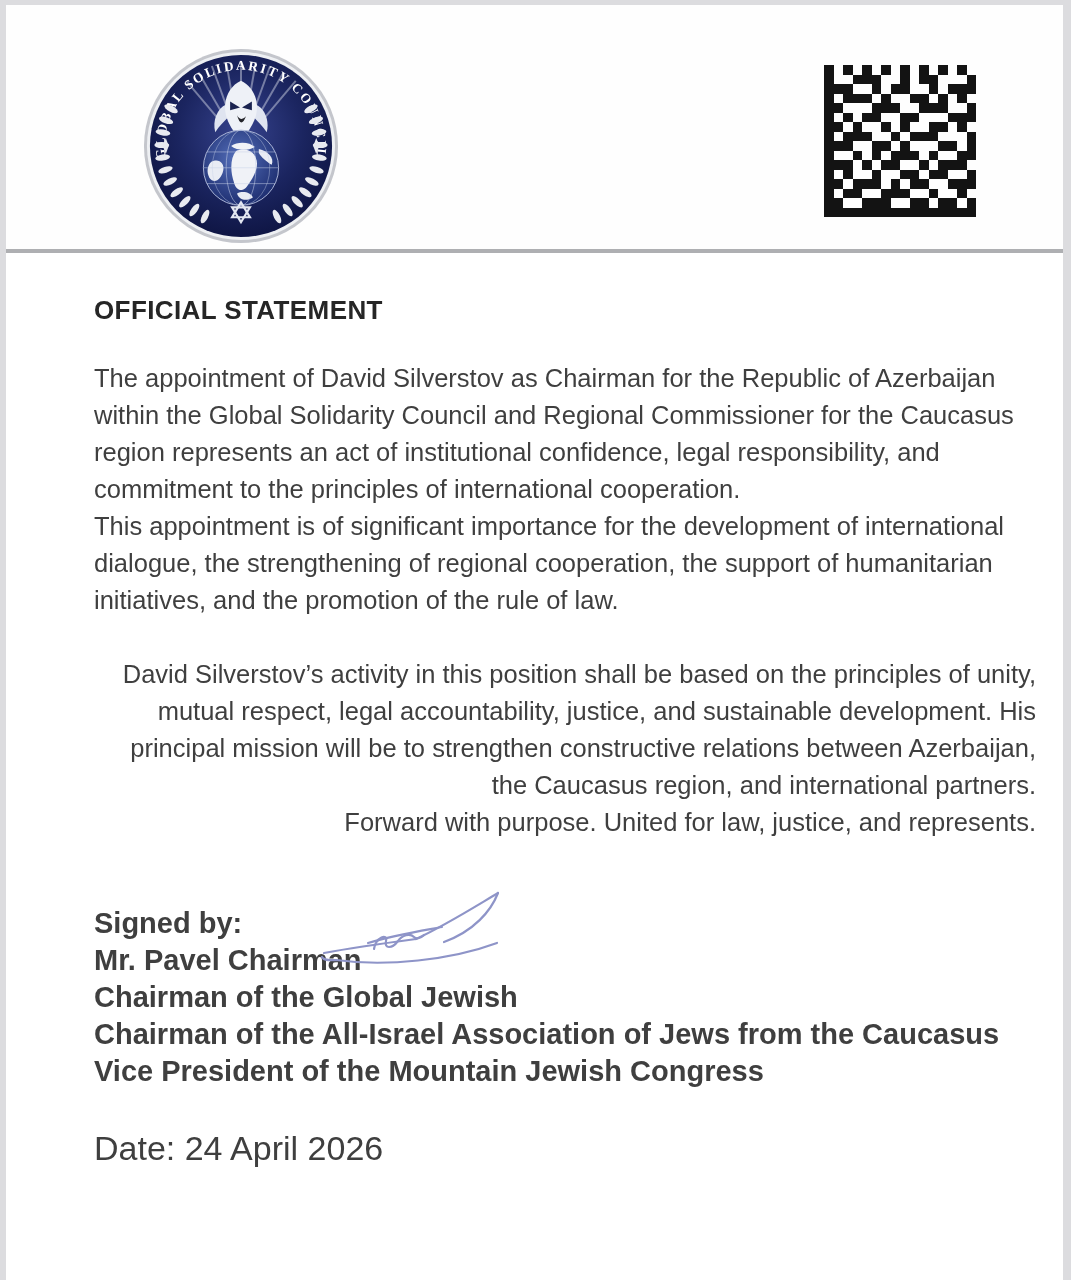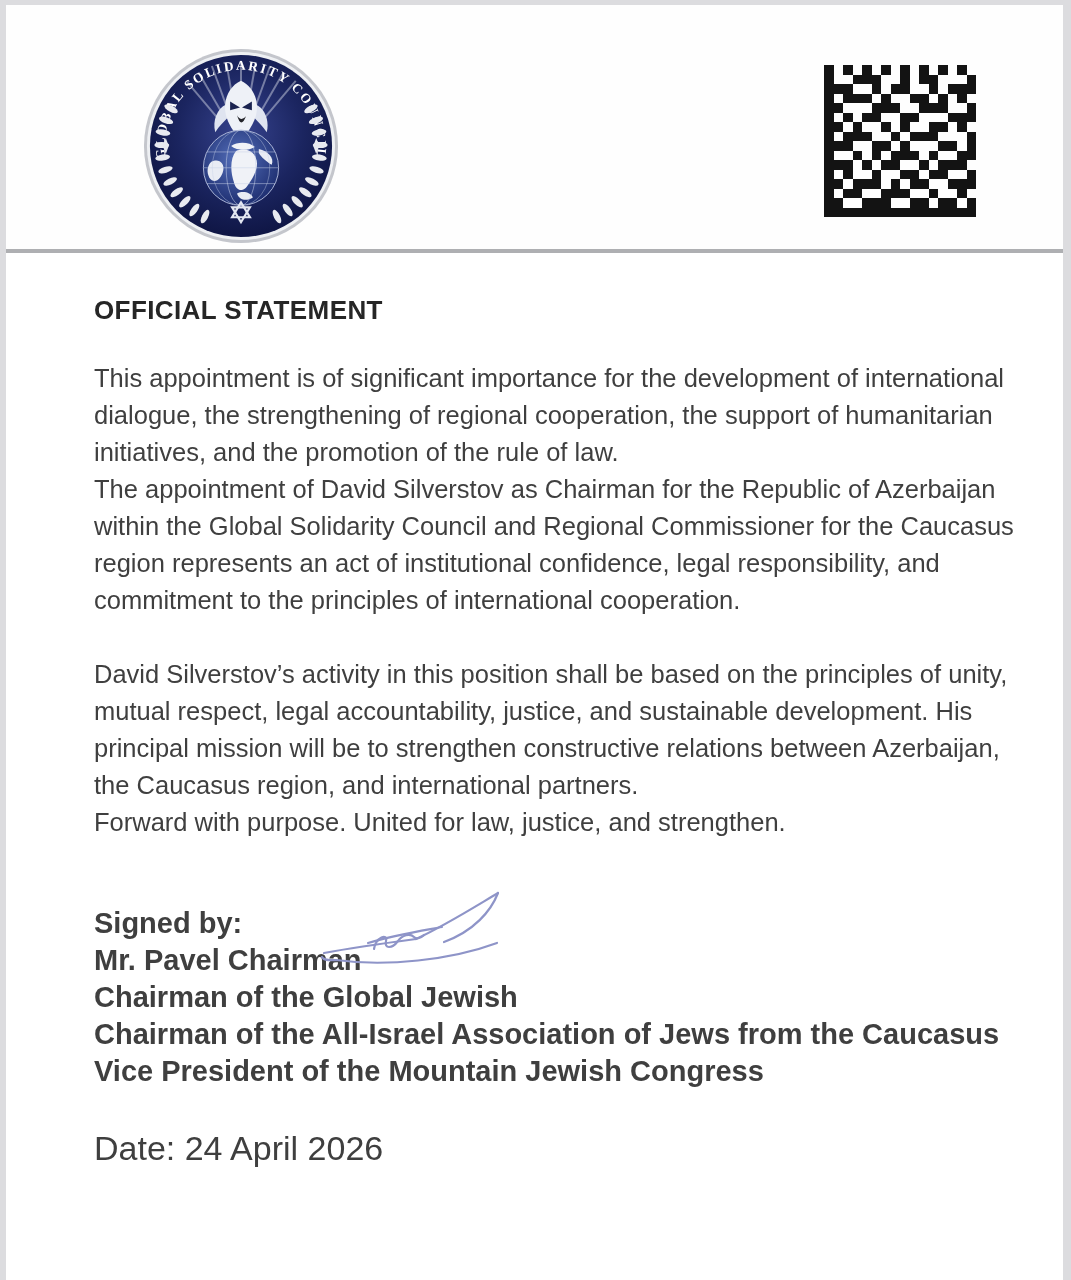--- a/index.html
+++ b/index.html
@@ -21,21 +21,21 @@
   }
   .qr .m{background:transparent;}
   .qr .m.on{background:#131313;}
   .divider{height:4px;background:#aeafb2;}
   main.content{padding:0 24px 0 88px;}
   h1.heading{
     margin:42px 0 0;font-size:26px;font-weight:700;color:#262626;letter-spacing:.4px;
   }
   .block{margin-top:34px;}
   .block p{margin:0;max-width:942px;font-size:25.5px;line-height:37px;color:#3f3f3f;}
-  .block.second{margin-top:37px;}
+  .block.second{margin-top:37px;text-align:right;}
   .sig{margin-top:64px;position:relative;}
   .sig p{margin:0;font-size:29px;line-height:37px;color:#3f3f3f;font-weight:bold;}
   .signature-svg{position:absolute;left:222px;top:-16px;pointer-events:none;}
   .date-line{margin:40px 0 0;font-size:34px;line-height:37px;color:#3f3f3f;}
 </style>
 </head>
 <body>
 
 <div class="page">
 
@@ -402,28 +402,28 @@
   </header>
 
   <div class="divider"></div>
 
   <main class="content">
 
     <h1 class="heading">OFFICIAL STATEMENT</h1>
 
     <section class="block">
 
-    <p>This appointment is of significant importance for the development of international dialogue, the strengthening of regional cooperation, the support of humanitarian initiatives, and the promotion of the rule of law.</p>
-        <p>The appointment of David Silverstov as Chairman for the Republic of Azerbaijan within the Global Solidarity Council and Regional Commissioner for the Caucasus region represents an act of institutional confidence, legal responsibility, and commitment to the principles of international cooperation.</p>
+    <p>The appointment of David Silverstov as Chairman for the Republic of Azerbaijan within the Global Solidarity Council and Regional Commissioner for the Caucasus region represents an act of institutional confidence, legal responsibility, and commitment to the principles of international cooperation.</p>
+        <p>This appointment is of significant importance for the development of international dialogue, the strengthening of regional cooperation, the support of humanitarian initiatives, and the promotion of the rule of law.</p>
       </section>
 
     <section class="block second">
 
     <p>David Silverstov’s activity in this position shall be based on the principles of unity, mutual respect, legal accountability, justice, and sustainable development. His principal mission will be to strengthen constructive relations between Azerbaijan, the Caucasus region, and international partners.</p>
-        <p>Forward with purpose. United for law, justice, and strengthen.</p>
+        <p>Forward with purpose. United for law, justice, and represents.</p>
       </section>
 
     <section class="sig">
       <p>Signed by:</p>
       <p>Mr. Pavel Chairman</p>
 
       <svg class="signature-svg" width="190" height="86" viewBox="0 0 190 86" fill="none" stroke="#8e94c8" stroke-width="2.2" stroke-linecap="round">
         <path d="M8,64 C40,58 70,54 100,50"></path>
         <path d="M58,60 C60,48 72,44 70,52 C68,60 76,60 82,52 C86,46 94,44 98,48 C100,50 104,50 108,46"></path>
         <path d="M52,54 C78,46 104,42 126,38"></path>

